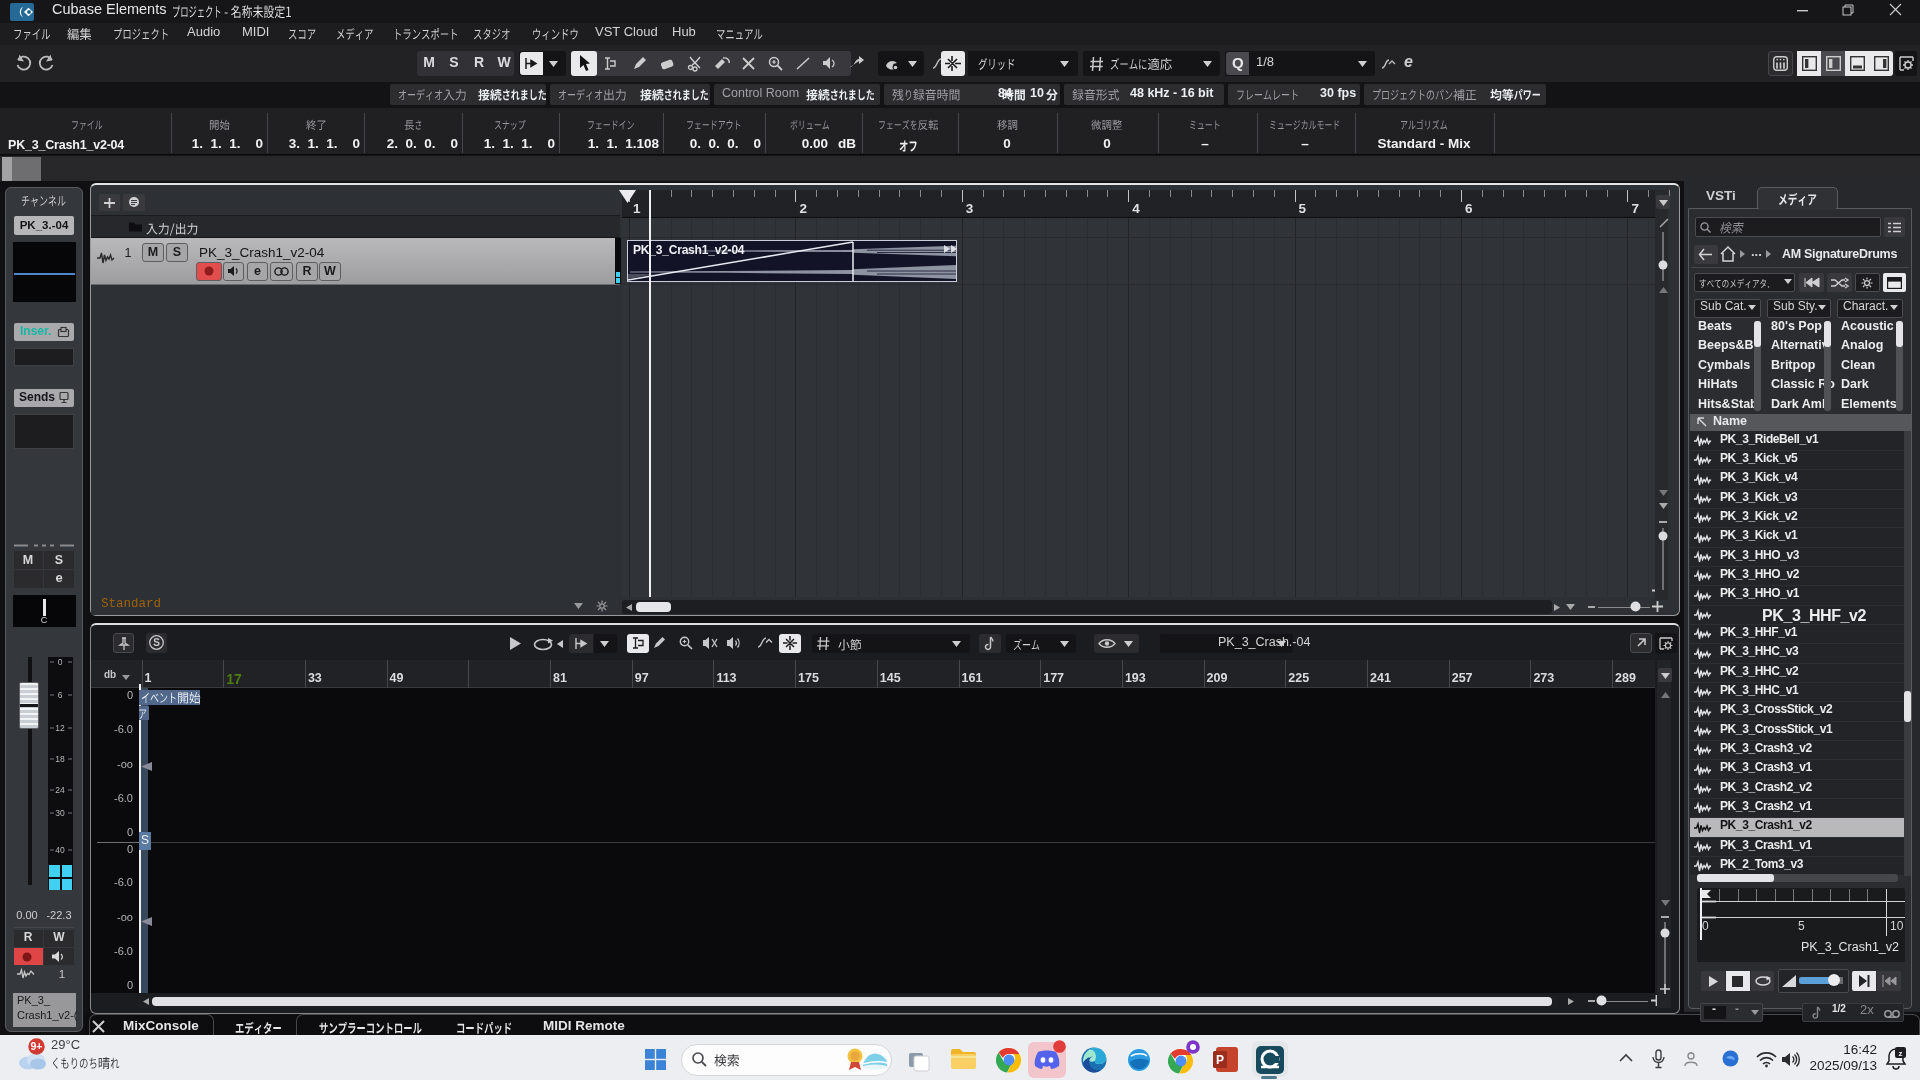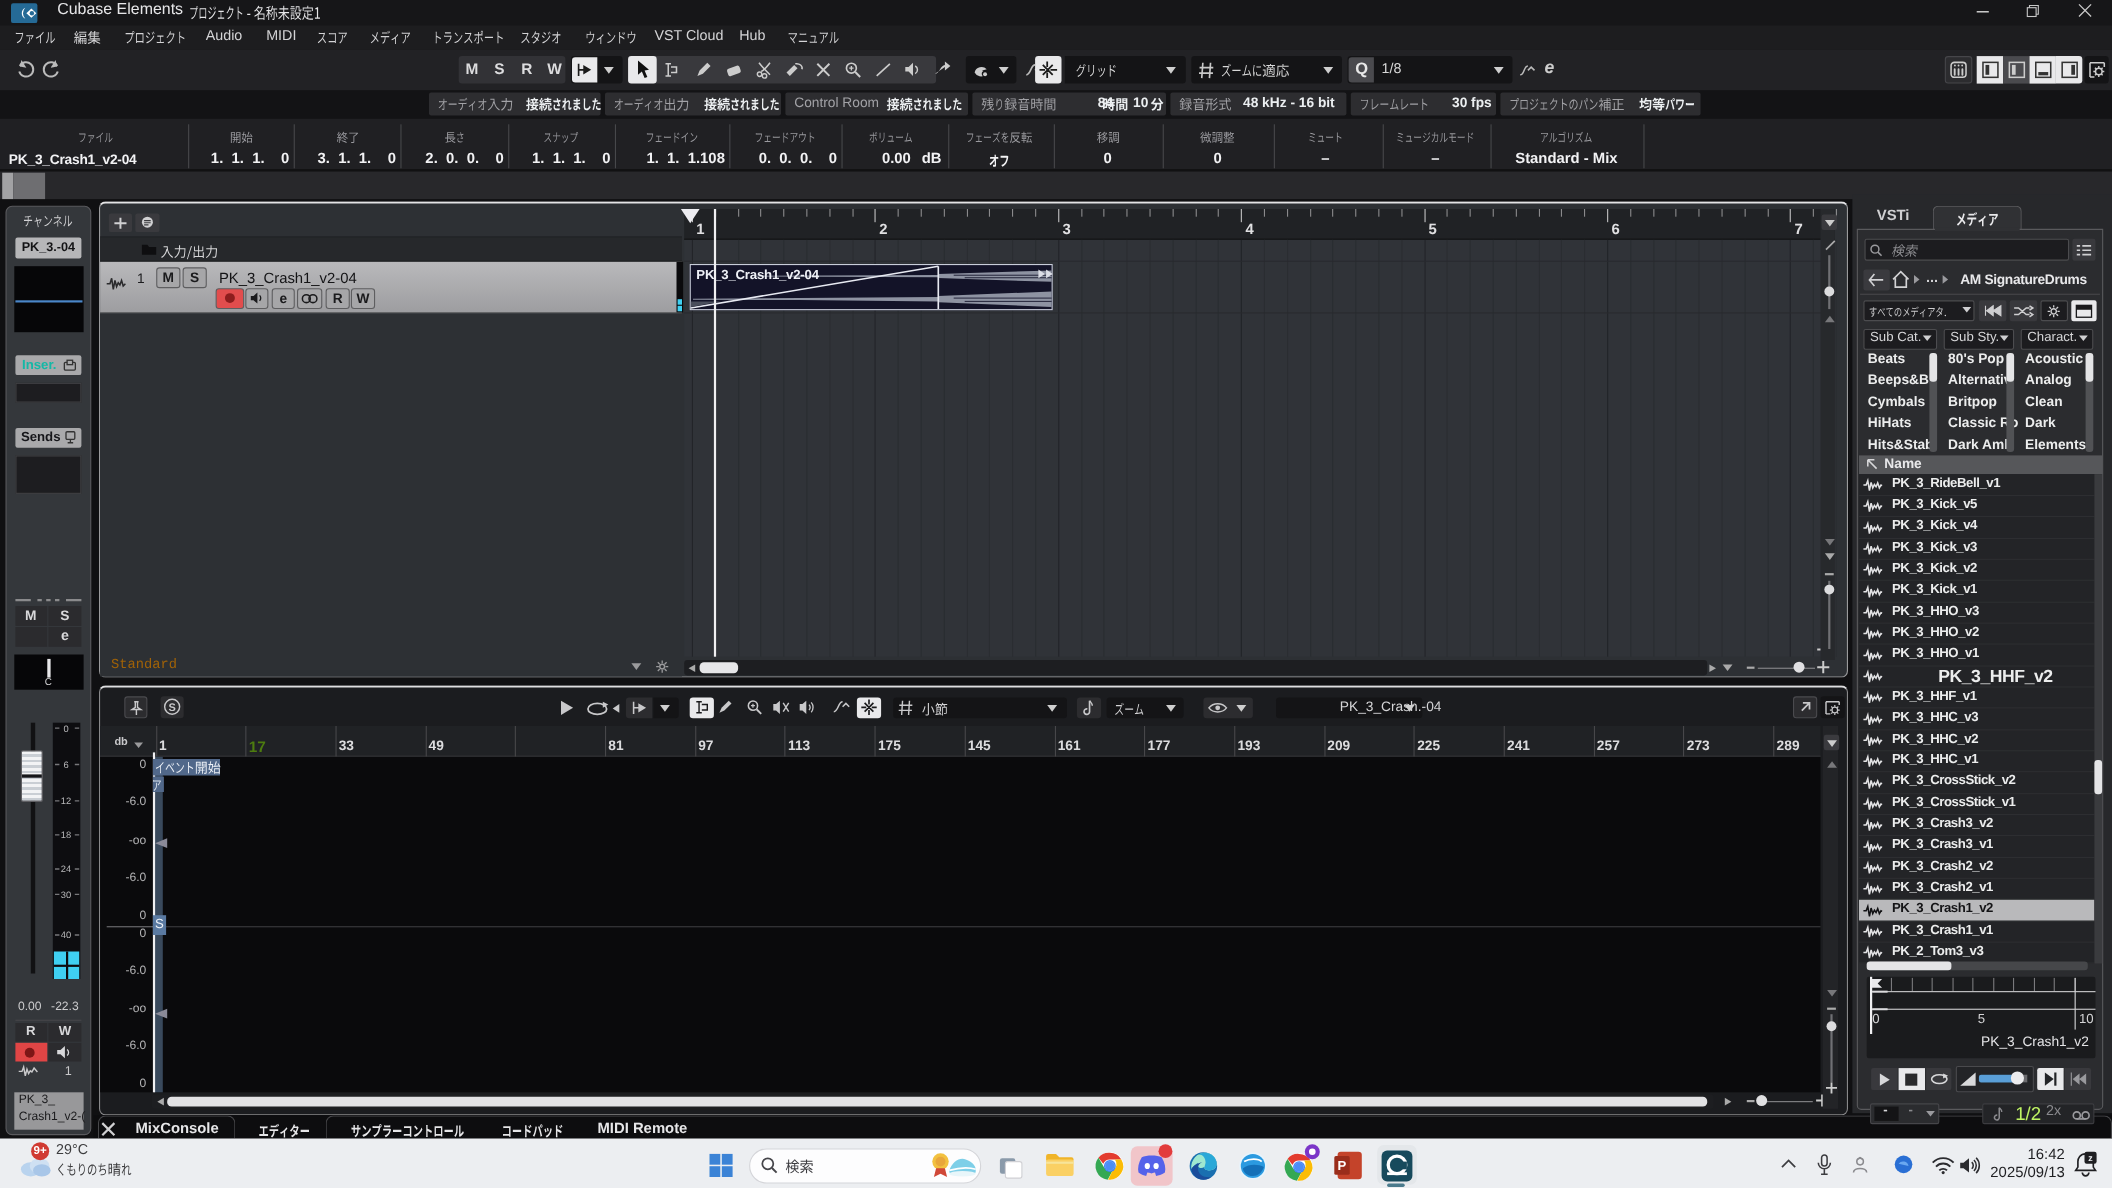--- a/index.html
+++ b/index.html
@@ -1201,21 +1201,21 @@
 <div class="tx" style="left:1564px;width:300px;text-align:center;top:1002.2px;font-size:12px;color:#d8d8da;font-weight:bold;">-</div>
 <div class="tx" style="left:1587px;width:300px;text-align:center;top:1002.2px;font-size:12px;color:#8a8a8e;font-weight:bold;">-</div>
 <svg class="ab" style="left:1751px;top:1010px;" width="8" height="5" viewBox="0 0 8 5">
     <path d="M0 0 H8 L4 5 Z" fill="#9a9a9e"></path>
   </svg>
 <div class="ab" style="left:1802px;top:1003px;width:102px;height:19px;background:#232427;border:1px solid #3c3c40;border-radius:2px"></div>
 <svg class="ab" style="left:1812px;top:1007px;" width="8" height="12" viewBox="0 0 8 12">
     <path d="M5.5 0 V9 M5.5 9 a2.2 2.2 0 1 1 -1.8 -2.2" stroke="#8a8a8e" stroke-width="1.4" fill="none"></path>
     <path d="M5.5 0 C7 1.5 7.8 2 7.8 3.8" stroke="#8a8a8e" stroke-width="1.2" fill="none"></path>
   </svg>
-<div class="tx" style="left:1832px;top:1002.05px;font-size:17px;color:#bef264;font-weight:normal;">1/2</div>
+<div class="tx" style="left:1832px;top:1002.05px;font-size:10px;color:#e5e5e5;font-weight:bold;">1/2</div>
 <div class="tx" style="left:1860px;top:1002.05px;font-size:13px;color:#8a8a8e;font-weight:normal;">2x</div>
 <svg class="ab" style="left:1884px;top:1010px;" width="16" height="8" viewBox="0 0 16 8">
     <circle cx="4" cy="4" r="3.2" fill="none" stroke="#9a9a9e" stroke-width="1.5"></circle>
     <circle cx="12" cy="4" r="3.2" fill="none" stroke="#9a9a9e" stroke-width="1.5"></circle>
     <path d="M4 7.2 H12" stroke="#9a9a9e" stroke-width="1.5"></path>
   </svg>
 
 <div class="ab" style="left:0px;top:1035px;width:1920px;height:45px;background:#eceef1"></div>
 <svg class="ab" style="left:16px;top:1050px;" width="30" height="20" viewBox="0 0 30 20">
     <ellipse cx="12" cy="13" rx="9" ry="6.5" fill="#b9d3ee"></ellipse>

